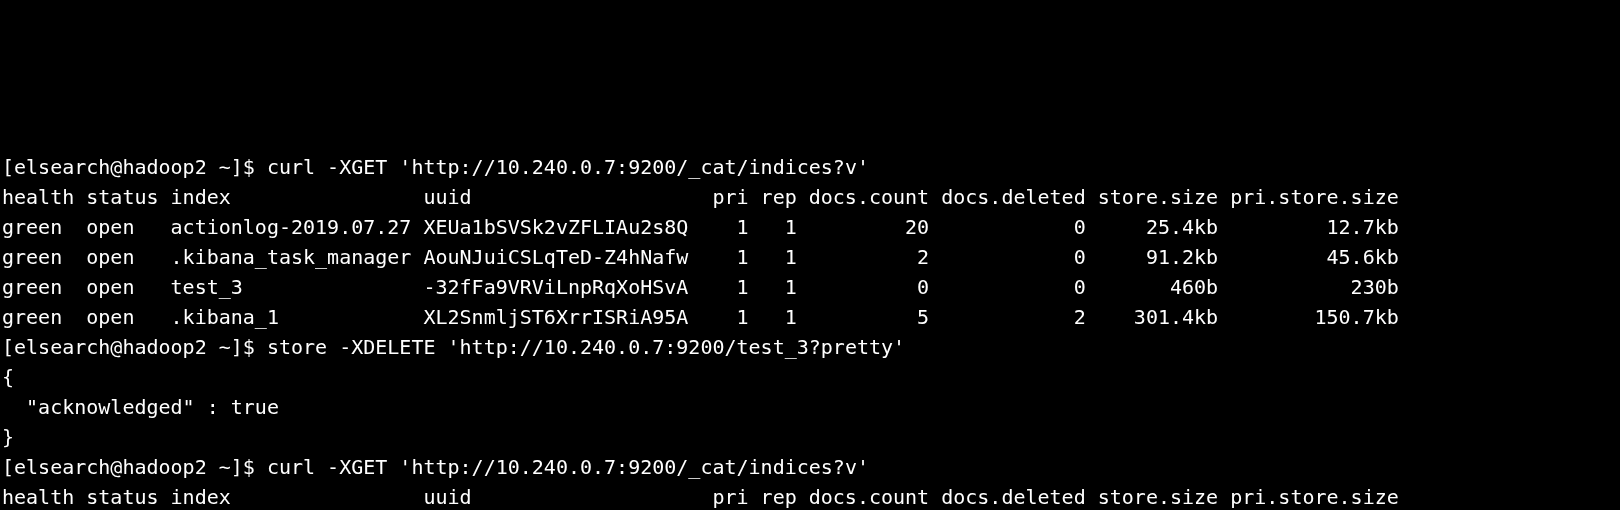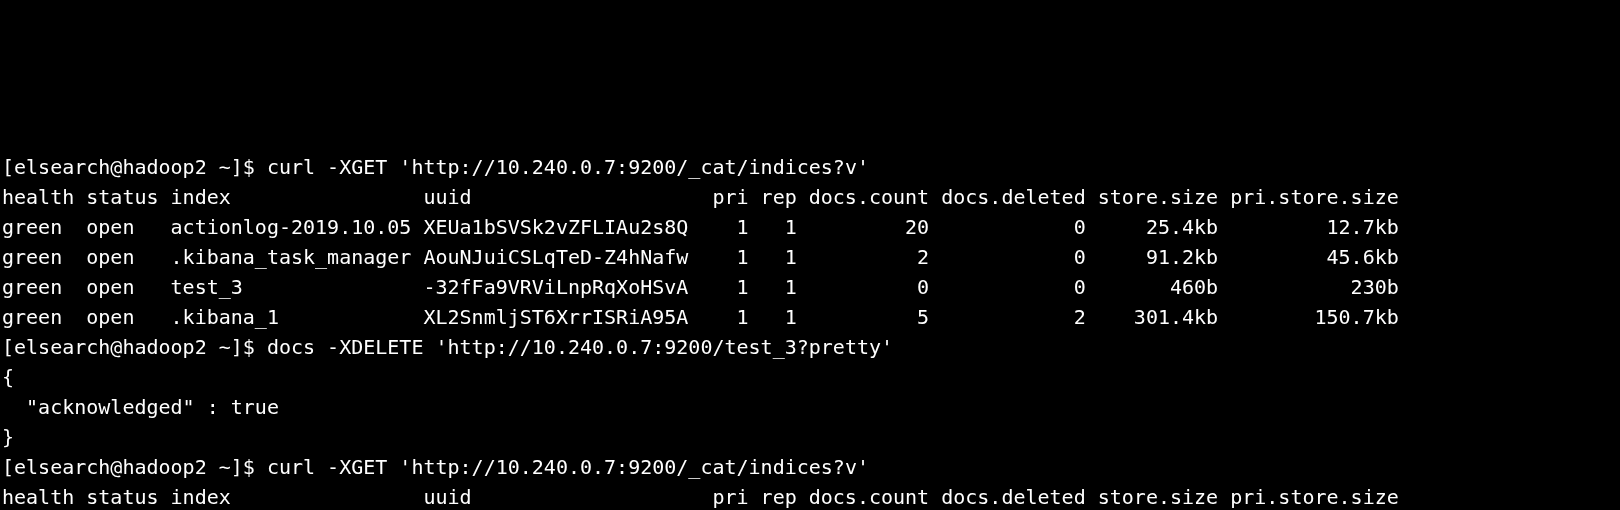--- a/index.html
+++ b/index.html
@@ -19,25 +19,25 @@
     padding: 2px 0 0 2px;
   }
 </style>
 </head>
 <body>
 
 
 
 <div class="terminal" id="terminal"><span>[elsearch@hadoop2 ~]$ </span><span>curl -XGET 'http://10.240.0.7:9200/_cat/indices?v'</span>
 <span>health status index                uuid                    pri rep docs.count docs.deleted store.size pri.store.size</span>
-<span>green  open   actionlog-2019.10.05 XEUa1bSVSk2vZFLIAu2s8Q    1   1         20            0     25.4kb         12.7kb</span>
+<span>green  open   actionlog-2019.07.27 XEUa1bSVSk2vZFLIAu2s8Q    1   1         20            0     25.4kb         12.7kb</span>
 <span>green  open   .kibana_task_manager AouNJuiCSLqTeD-Z4hNafw    1   1          2            0     91.2kb         45.6kb</span>
 <span>green  open   test_3               -32fFa9VRViLnpRqXoHSvA    1   1          0            0       460b           230b</span>
 <span>green  open   .kibana_1            XL2SnmljST6XrrISRiA95A    1   1          5            2    301.4kb        150.7kb</span>
-<span>[elsearch@hadoop2 ~]$ </span><span>docs -XDELETE 'http://10.240.0.7:9200/test_3?pretty'</span>
+<span>[elsearch@hadoop2 ~]$ </span><span>store -XDELETE 'http://10.240.0.7:9200/test_3?pretty'</span>
 <span>{</span>
 <span>  "acknowledged" : true</span>
 <span>}</span>
 <span>[elsearch@hadoop2 ~]$ </span><span>curl -XGET 'http://10.240.0.7:9200/_cat/indices?v'</span>
 <span>health status index                uuid                    pri rep docs.count docs.deleted store.size pri.store.size</span>
 
 
 </div>
 
 

